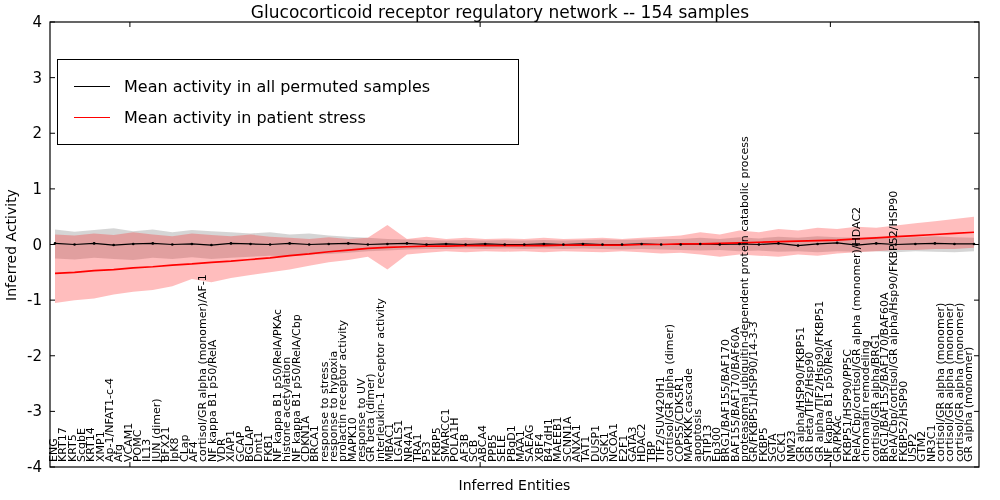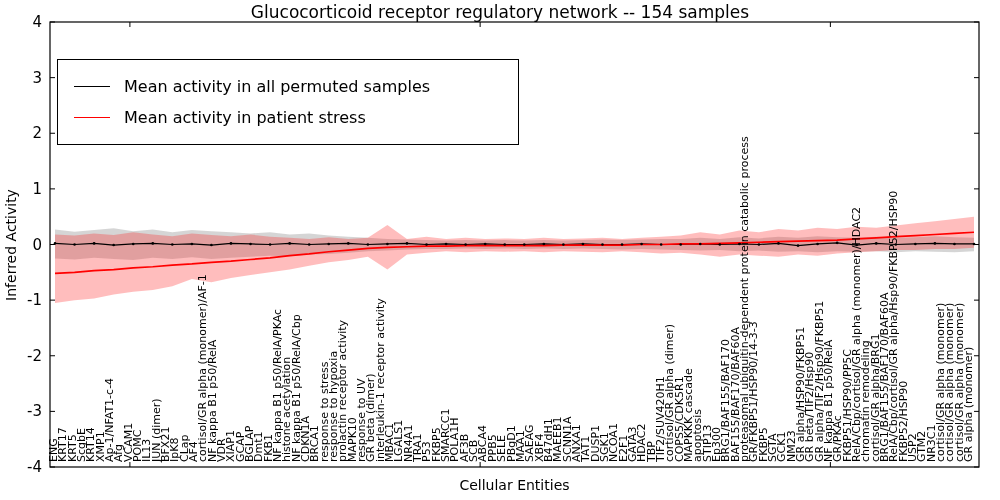--- a/index.html
+++ b/index.html
@@ -22,21 +22,21 @@
           margin:0 14px 0 8px;flex:none;}
 </style>
 </head>
 <body>
 
 <div class="fig">
   <div class="title">Glucocorticoid receptor regulatory network -- 154 samples</div>
   <div class="ylabel-strip">
     <span>Inferred Activity</span>
   </div>
-  <div class="xlabel">Cellular Entities</div>
+  <div class="xlabel">Inferred Entities</div>
 
   <svg id="plot" width="1000" height="500" viewBox="0 0 1000 500">
       <polygon points="55,229.48125 74.5531914893617,231.70625 94.1063829787234,230.03750000000002 113.65957446808511,228.36875 133.2127659574468,231.14999999999998 152.7659574468085,229.48125 172.31914893617022,232.2625 191.87234042553192,230.03750000000002 211.4255319148936,231.14999999999998 230.9787234042553,232.2625 250.53191489361703,233.375 270.0851063829787,232.2625 289.63829787234044,234.48749999999998 309.1914893617021,233.375 328.74468085106383,235.6 348.29787234042556,236.7125 367.8510638297872,237.825 387.40425531914894,238.9375 406.9574468085106,239.49375 426.51063829787233,240.04999999999998 446.06382978723406,240.60625000000002 465.6170212765957,240.04999999999998 485.17021276595744,240.60625000000002 504.7234042553191,240.04999999999998 524.2765957446809,240.60625000000002 543.8297872340426,240.04999999999998 563.3829787234042,240.60625000000002 582.936170212766,240.04999999999998 602.4893617021277,239.49375 622.0425531914893,240.04999999999998 641.5957446808511,239.49375 661.1489361702128,238.9375 680.7021276595744,238.9375 700.2553191489362,237.825 719.8085106382979,238.9375 739.3617021276596,237.26875 758.9148936170212,238.38125 778.468085106383,236.7125 798.0212765957447,237.825 817.5744680851063,236.15625 837.1276595744681,237.26875 856.6808510638298,237.825 876.2340425531914,236.7125 895.7872340425532,237.825 915.3404255319149,237.26875 934.8936170212767,236.15625 954.4468085106382,237.26875 974,237.825 974,251.175 954.4468085106382,252.2875 934.8936170212767,251.73125 915.3404255319149,251.175 895.7872340425532,252.2875 876.2340425531914,251.175 856.6808510638298,251.73125 837.1276595744681,251.175 817.5744680851063,252.2875 798.0212765957447,251.175 778.468085106383,251.73125 758.9148936170212,250.61875 739.3617021276596,251.175 719.8085106382979,250.06249999999997 700.2553191489362,250.61875 680.7021276595744,250.06249999999997 661.1489361702128,249.50625 641.5957446808511,248.95000000000002 622.0425531914893,249.50625 602.4893617021277,248.95000000000002 582.936170212766,248.39375 563.3829787234042,248.95000000000002 543.8297872340426,248.39375 524.2765957446809,248.95000000000002 504.7234042553191,248.39375 485.17021276595744,248.95000000000002 465.6170212765957,248.39375 446.06382978723406,248.95000000000002 426.51063829787233,248.95000000000002 406.9574468085106,249.50625 387.40425531914894,250.61875 367.8510638297872,251.175 348.29787234042556,252.84375000000003 328.74468085106383,253.95624999999998 309.1914893617021,254.5125 289.63829787234044,256.18125 270.0851063829787,255.625 250.53191489361703,256.73749999999995 230.9787234042553,257.85 211.4255319148936,258.9625 191.87234042553192,257.29375000000005 172.31914893617022,258.9625 152.7659574468085,257.85 133.2127659574468,260.07500000000005 113.65957446808511,258.9625 94.1063829787234,257.85 74.5531914893617,259.51874999999995 55,258.40625 " fill="rgba(125,125,125,0.32)"></polygon>
       <polygon points="55,234.48749999999998 74.5531914893617,235.6 94.1063829787234,233.375 113.65957446808511,235.04375000000002 133.2127659574468,232.2625 152.7659574468085,234.48749999999998 172.31914893617022,236.15625 191.87234042553192,233.375 211.4255319148936,235.04375000000002 230.9787234042553,236.15625 250.53191489361703,234.48749999999998 270.0851063829787,236.7125 289.63829787234044,237.825 309.1914893617021,238.9375 328.74468085106383,237.26875 348.29787234042556,238.9375 367.8510638297872,237.825 387.40425531914894,225.03125 406.9574468085106,238.9375 426.51063829787233,236.7125 446.06382978723406,238.9375 465.6170212765957,237.825 485.17021276595744,238.9375 504.7234042553191,238.38125 524.2765957446809,238.9375 543.8297872340426,237.825 563.3829787234042,238.9375 582.936170212766,238.38125 602.4893617021277,237.825 622.0425531914893,238.9375 641.5957446808511,237.825 661.1489361702128,236.7125 680.7021276595744,235.6 700.2553191489362,232.2625 719.8085106382979,234.48749999999998 739.3617021276596,230.59375 758.9148936170212,232.2625 778.468085106383,228.92499999999998 798.0212765957447,230.59375 817.5744680851063,227.8125 837.1276595744681,228.92499999999998 856.6808510638298,226.70000000000002 876.2340425531914,227.8125 895.7872340425532,225.5875 915.3404255319149,223.3625 934.8936170212767,221.13750000000002 954.4468085106382,218.9125 974,216.6875 974,247.83749999999998 954.4468085106382,248.95000000000002 934.8936170212767,248.95000000000002 915.3404255319149,250.06249999999997 895.7872340425532,250.06249999999997 876.2340425531914,251.175 856.6808510638298,252.2875 837.1276595744681,253.4 817.5744680851063,255.625 798.0212765957447,254.5125 778.468085106383,256.73749999999995 758.9148936170212,255.625 739.3617021276596,254.5125 719.8085106382979,256.73749999999995 700.2553191489362,254.5125 680.7021276595744,252.84375000000003 661.1489361702128,253.4 641.5957446808511,252.2875 622.0425531914893,251.175 602.4893617021277,252.2875 582.936170212766,251.73125 563.3829787234042,251.175 543.8297872340426,252.2875 524.2765957446809,251.175 504.7234042553191,251.73125 485.17021276595744,251.175 465.6170212765957,252.2875 446.06382978723406,251.175 426.51063829787233,252.84375000000003 406.9574468085106,254.5125 387.40425531914894,269.53125 367.8510638297872,256.73749999999995 348.29787234042556,260.07500000000005 328.74468085106383,262.3 309.1914893617021,265.6375 289.63829787234044,269.53125 270.0851063829787,272.3125 250.53191489361703,275.09375 230.9787234042553,277.875 211.4255319148936,282.325 191.87234042553192,278.9875 172.31914893617022,286.21875 152.7659574468085,290.1125 133.2127659574468,291.78125 113.65957446808511,294.5625 94.1063829787234,298.45625 74.5531914893617,300.125 55,302.90625 " fill="rgba(255,35,35,0.30)"></polygon>
       <polyline points="55,243.3875 74.5531914893617,244.5 94.1063829787234,243.3875 113.65957446808511,245.05624999999998 133.2127659574468,243.94375000000002 152.7659574468085,243.3875 172.31914893617022,244.5 191.87234042553192,243.94375000000002 211.4255319148936,245.05624999999998 230.9787234042553,243.3875 250.53191489361703,243.94375000000002 270.0851063829787,244.5 289.63829787234044,243.3875 309.1914893617021,244.5 328.74468085106383,243.94375000000002 348.29787234042556,243.3875 367.8510638297872,244.5 387.40425531914894,243.94375000000002 406.9574468085106,243.3875 426.51063829787233,244.5 446.06382978723406,243.94375000000002 465.6170212765957,244.5 485.17021276595744,243.94375000000002 504.7234042553191,244.5 524.2765957446809,244.5 543.8297872340426,243.94375000000002 563.3829787234042,244.5 582.936170212766,243.94375000000002 602.4893617021277,244.5 622.0425531914893,244.5 641.5957446808511,243.94375000000002 661.1489361702128,244.5 680.7021276595744,244.5 700.2553191489362,243.94375000000002 719.8085106382979,244.5 739.3617021276596,243.94375000000002 758.9148936170212,244.5 778.468085106383,243.3875 798.0212765957447,245.61249999999998 817.5744680851063,243.94375000000002 837.1276595744681,242.83125 856.6808510638298,245.05624999999998 876.2340425531914,243.3875 895.7872340425532,244.5 915.3404255319149,243.94375000000002 934.8936170212767,243.3875 954.4468085106382,243.94375000000002 974,243.94375000000002" fill="none" stroke="#000000" stroke-width="1.2"></polyline>
       <polyline points="55,273.42499999999995 74.5531914893617,272.3125 94.1063829787234,270.64374999999995 113.65957446808511,269.53125 133.2127659574468,267.86249999999995 152.7659574468085,266.75 172.31914893617022,265.08125 191.87234042553192,263.96875 211.4255319148936,262.3 230.9787234042553,261.1875 250.53191489361703,259.51874999999995 270.0851063829787,257.85 289.63829787234044,255.625 309.1914893617021,253.95624999999998 328.74468085106383,251.73125 348.29787234042556,250.06249999999997 367.8510638297872,248.39375 387.40425531914894,247.28125 406.9574468085106,246.725 426.51063829787233,246.16875000000002 446.06382978723406,246.16875000000002 465.6170212765957,245.61249999999998 485.17021276595744,245.61249999999998 504.7234042553191,245.61249999999998 524.2765957446809,245.61249999999998 543.8297872340426,245.61249999999998 563.3829787234042,245.05624999999998 582.936170212766,245.05624999999998 602.4893617021277,245.05624999999998 622.0425531914893,245.05624999999998 641.5957446808511,244.5 661.1489361702128,244.5 680.7021276595744,243.94375000000002 700.2553191489362,243.94375000000002 719.8085106382979,243.3875 739.3617021276596,242.83125 758.9148936170212,242.275 778.468085106383,241.71875 798.0212765957447,241.1625 817.5744680851063,240.60625000000002 837.1276595744681,240.04999999999998 856.6808510638298,238.9375 876.2340425531914,237.825 895.7872340425532,236.7125 915.3404255319149,235.6 934.8936170212767,234.48749999999998 954.4468085106382,233.375 974,232.2625" fill="none" stroke="#ff0000" stroke-width="1.7"></polyline>
       <circle cx="55" cy="243.3875" r="1.3" fill="#000000"></circle>
       <circle cx="74.5531914893617" cy="244.5" r="1.3" fill="#000000"></circle>
       <circle cx="94.1063829787234" cy="243.3875" r="1.3" fill="#000000"></circle>
       <circle cx="113.65957446808511" cy="245.05624999999998" r="1.3" fill="#000000"></circle>

